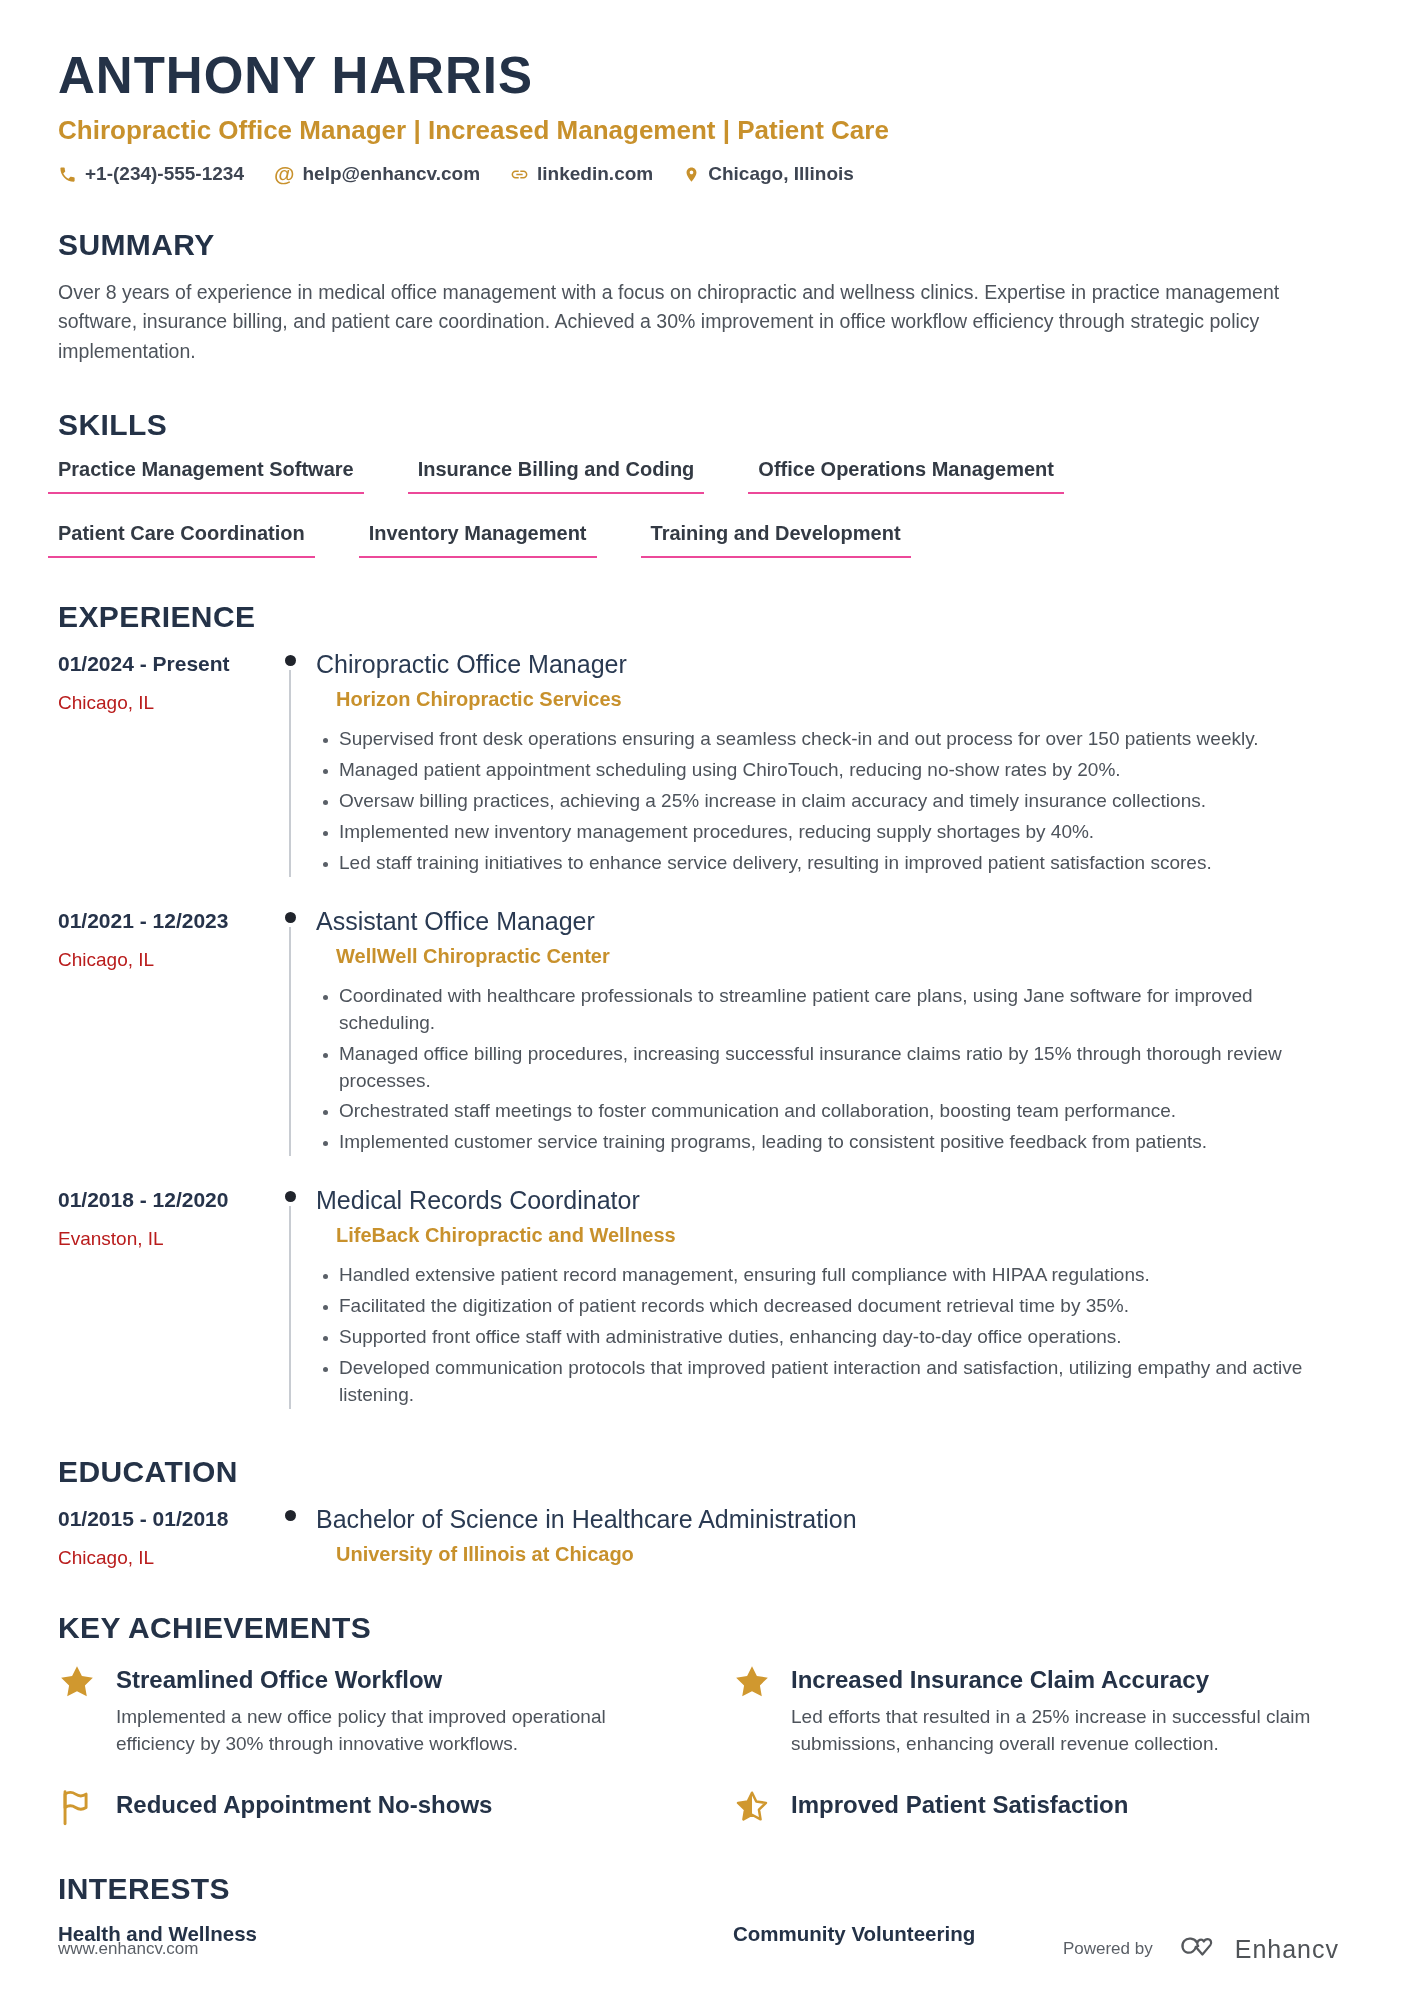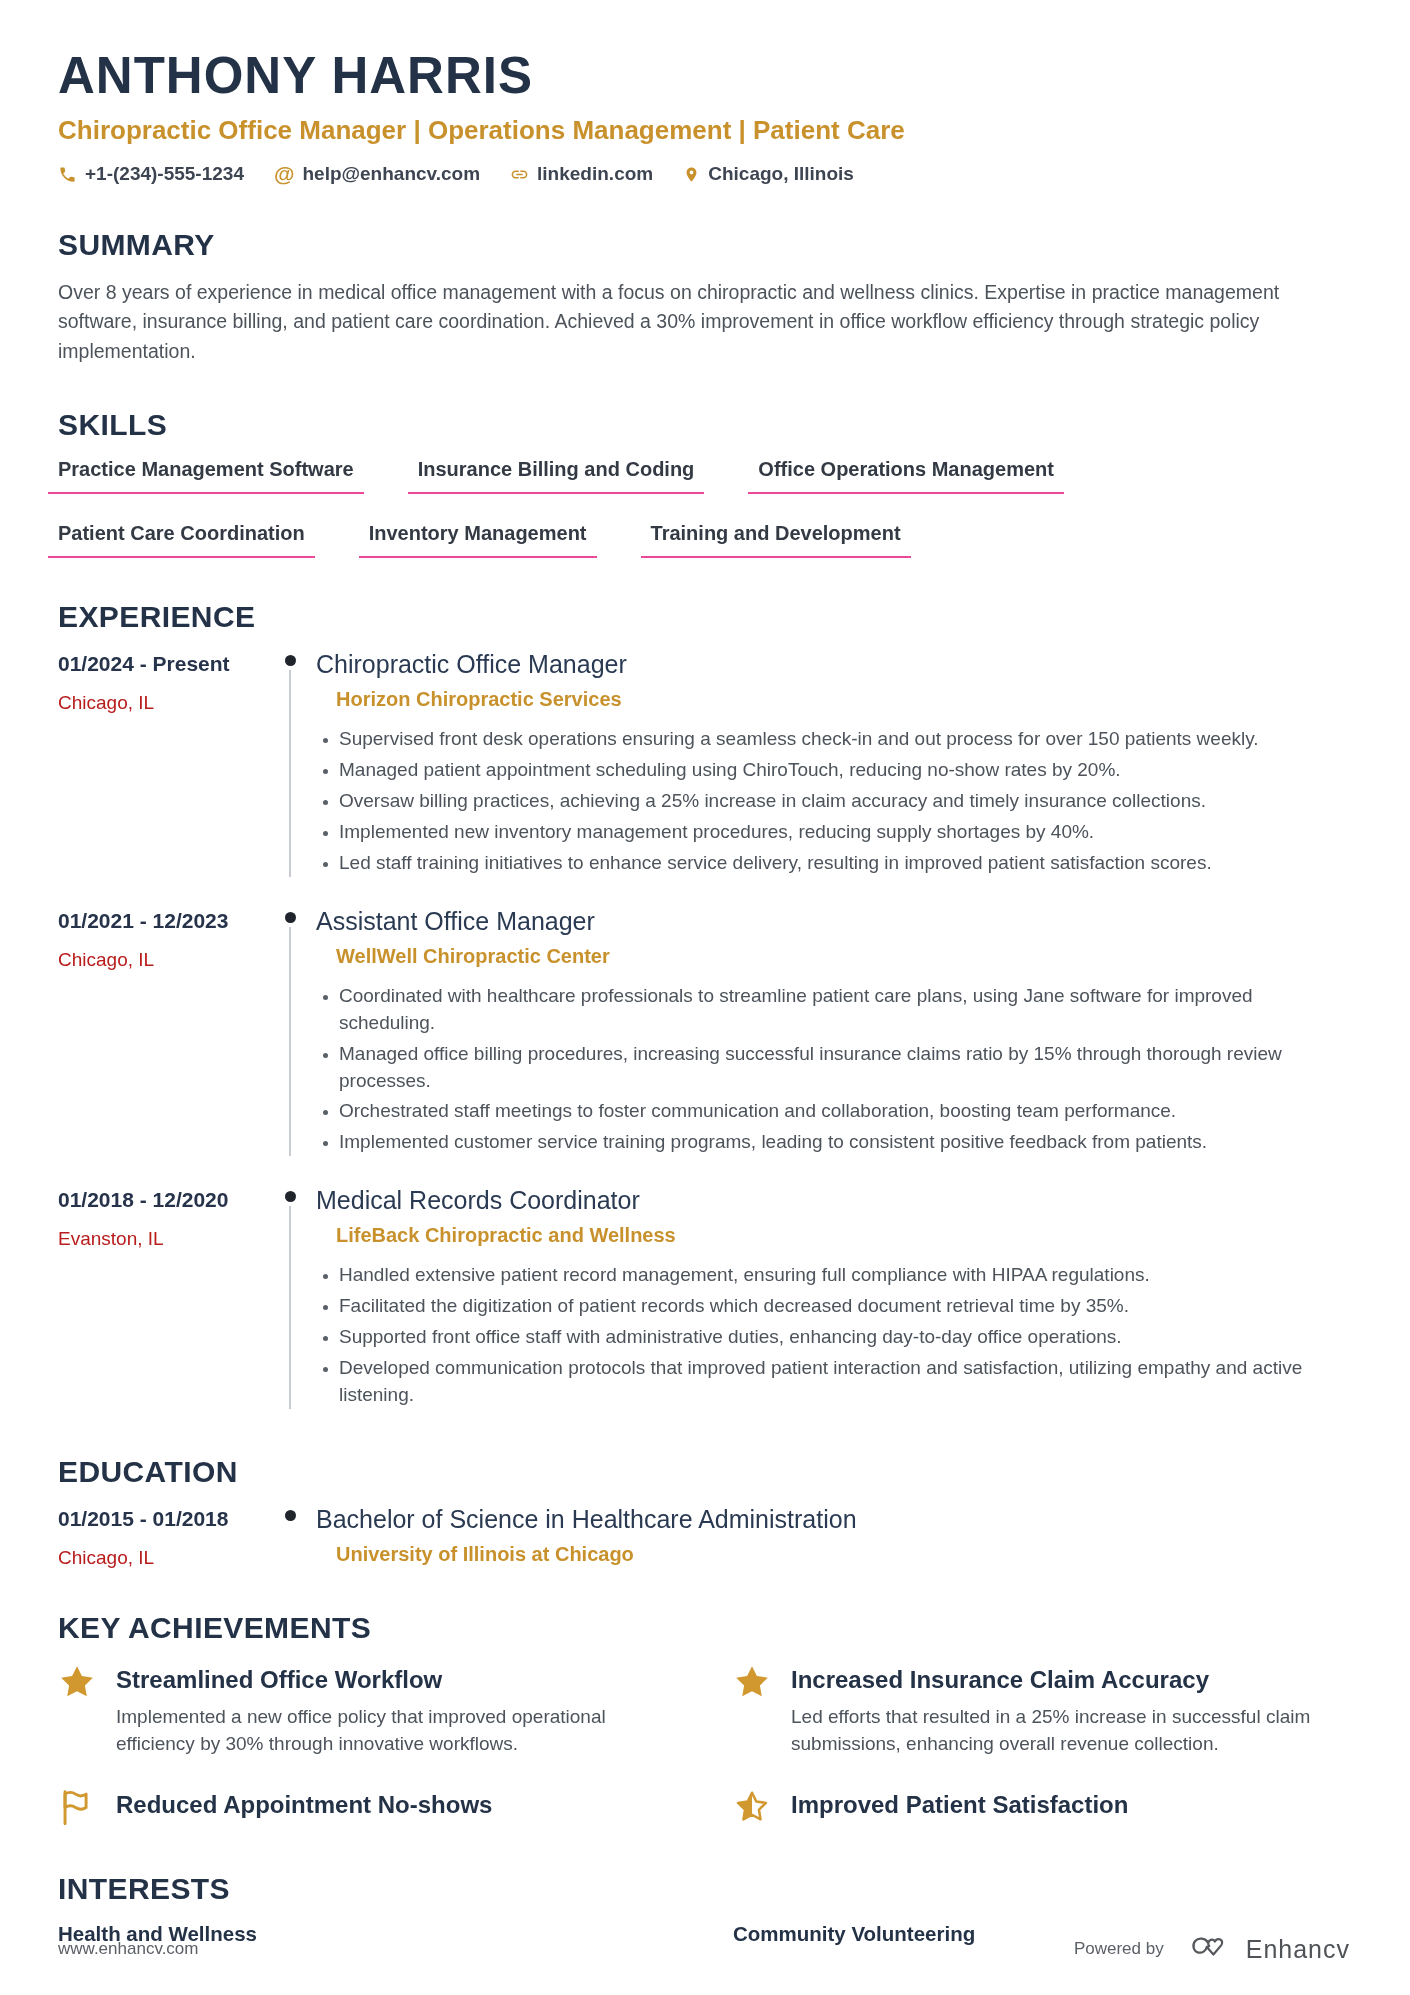--- a/index.html
+++ b/index.html
@@ -51,36 +51,36 @@
   .ach-grid { display:grid; grid-template-columns:1fr 1fr; column-gap:56px; row-gap:28px; margin-top:4px; }
   .ach-item { display:grid; grid-template-columns:58px 1fr; }
   .ach-icon { padding-top:2px; }
   .ach-title { font-size:24px; font-weight:700; color:#243247; padding-top:5px; }
   .ach-text { font-size:19px; line-height:1.42; color:#4d535b; margin-top:10px; }
   
   .int-grid { display:grid; grid-template-columns:1fr 1fr; column-gap:56px; margin-top:4px; }
   .int-title { font-size:20.5px; font-weight:700; color:#243247; }
   
   .footer {
-    position:absolute; left:58px; right:60px; bottom:30px;
+    position:absolute; left:58px; right:71px; bottom:30px;
     display:flex; justify-content:space-between; align-items:center;text-align:center;
   }
   .footer-site { font-size:17px; color:#5a5f66; }
   .footer-right { display:flex; align-items:center; gap:18px;margin-left:25px; }
   .powered-by { font-size:17px; color:#5a5f66; }
   .brand-name { font-size:25px; color:#4f5357; letter-spacing:1px; font-weight:400; }
 </style>
 </head>
 <body>
 
 <div class="page">
 
   <div>
     <div class="name">ANTHONY HARRIS</div>
-    <div class="headline">Chiropractic Office Manager | Operations Management | Patient Care</div>
+    <div class="headline">Chiropractic Office Manager | Increased Management | Patient Care</div>
     <div class="contact-row">
       <div class="contact-item">
         <span>
           <svg width="19" height="19" viewBox="0 0 24 24">
               <path fill="#c8912c" d="M6.62 10.79c1.44 2.83 3.76 5.14 6.59 6.59l2.2-2.2c.27-.27.67-.36 1.02-.24 1.12.37 2.33.57 3.57.57.55 0 1 .45 1 1V20c0 .55-.45 1-1 1-9.39 0-17-7.61-17-17 0-.55.45-1 1-1h3.5c.55 0 1 .45 1 1 0 1.25.2 2.45.57 3.57.11.35.03.74-.25 1.02l-2.2 2.2z"></path>
             </svg>
         </span>
         <span>+1-(234)-555-1234</span>
       </div>
       <div class="contact-item">

